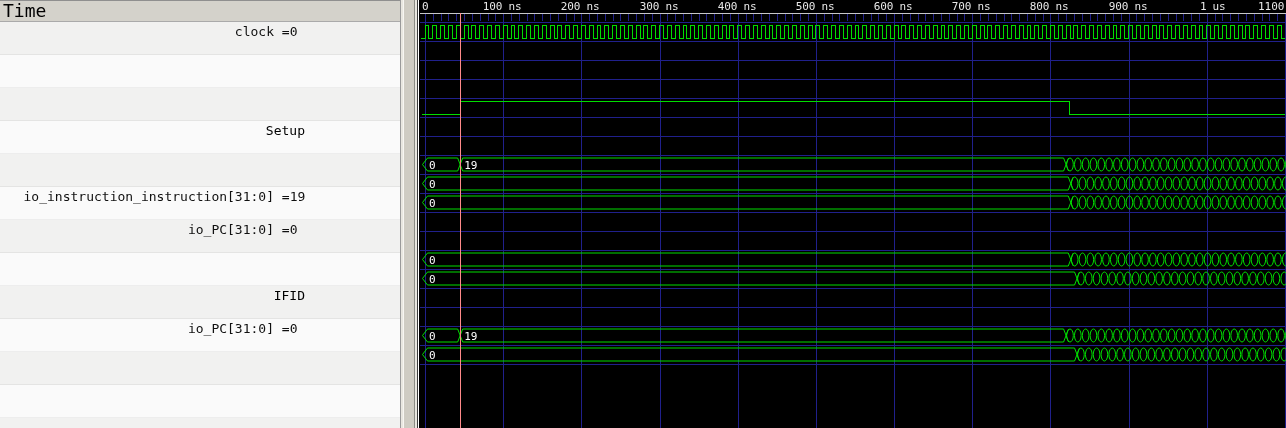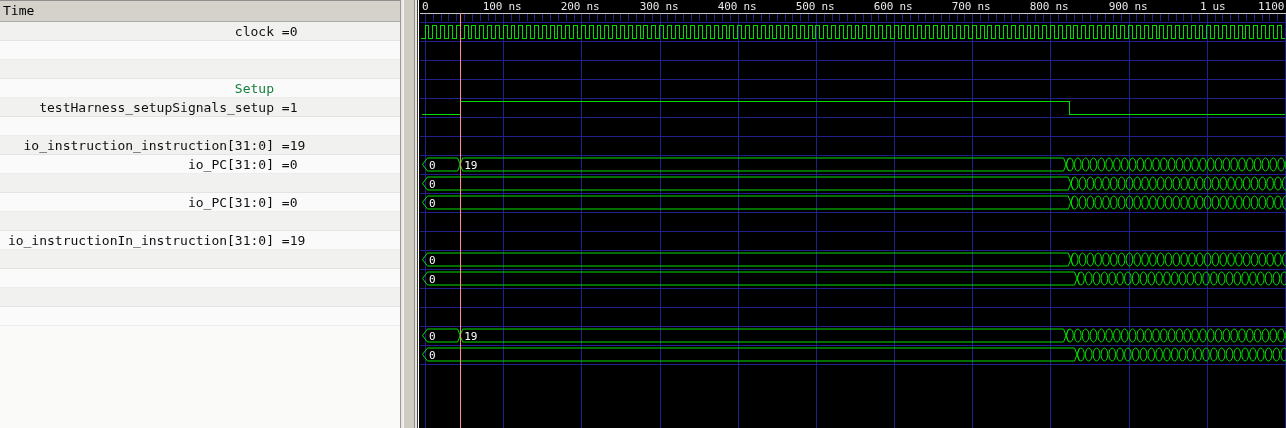--- a/index.html
+++ b/index.html
@@ -1,28 +1,28 @@
 <!DOCTYPE html>
 <html><head>
 <meta charset="utf-8">
 <style>
   html,body{margin:0;padding:0;background:#000;}
   .app{position:relative;width:1286px;height:428px;display:flex;overflow:hidden;
        font-family:"DejaVu Sans Mono","Liberation Mono",monospace;background:#000;}
   
   .names-panel{width:400px;height:428px;background:#fafaf9;display:flex;flex-direction:column;box-sizing:border-box;}
   .names-header{height:22px;box-sizing:border-box;background:#d4d2cb;border-top:1px solid #8f8f8f;
-       border-bottom:1px solid #aaa;font-size:13px;line-height:20px;padding-left:3px;color:#000;}
+       border-bottom:1px solid #aaa;font-size:18px;line-height:20px;padding-left:3px;color:#000;}
   .names-body{flex:1;overflow:hidden;}
-  .srow{height:19px;line-height:19px;font-size:13px;color:#101010;white-space:pre;
+  .srow{height:33px;line-height:19px;font-size:13px;color:#101010;white-space:pre;
         box-shadow:inset 0 -1px rgba(0,0,0,0.05);}
   .names-body .srow:nth-child(odd){background:#f1f1f0;}
   .names-body .srow:nth-child(even){background:#fafafa;}
   .sname{display:inline-block;width:274px;text-align:right;}
-  .srow.comment .sname{color:#15803d;}
+  .srow.comment .sname{color:#000000;padding-left:31px;}
   
   .strip{width:20px;height:428px;display:flex;}
   .e0{width:1px;background:#9a9a9a;}
   .e1{width:1px;background:#3c3c3c;}
   .e2{width:2px;background:#e9e7e0;}
   .sbar{width:12px;background:#cfccc3;border-left:1px solid #f7f6f2;border-right:1px solid #8b8b84;box-sizing:border-box;}
   .e5{width:1px;background:#ffffff;}
   
   .wave-panel{width:866px;height:428px;background:#000;position:relative;overflow:hidden;}
   svg{display:block;}
@@ -32,28 +32,27 @@
 
 <div class="app">
 
   <div class="names-panel">
     <div class="names-header">Time</div>
     <div class="names-body">
         <div class="srow"><span class="sname">clock</span><span class="sval"> =0</span></div>
         <div class="srow"><span class="sname"></span></div>
         <div class="srow"><span class="sname"></span></div>
         <div class="srow comment"><span class="sname">Setup</span></div>
-        <div class="srow"><span class="sname">testHarness_setupSignals_setup</span><span class="sval"> =1</span></div>
         <div class="srow"><span class="sname"></span></div>
         <div class="srow"><span class="sname">io_instruction_instruction[31:0]</span><span class="sval"> =19</span></div>
         <div class="srow"><span class="sname">io_PC[31:0]</span><span class="sval"> =0</span></div>
         <div class="srow"><span class="sname"></span></div>
+        <div class="srow comment"><span class="sname">IFID</span></div>
         <div class="srow"><span class="sname">io_PC[31:0]</span><span class="sval"> =0</span></div>
         <div class="srow"><span class="sname"></span></div>
-        <div class="srow"><span class="sname">io_instructionIn_instruction[31:0]</span><span class="sval"> =19</span></div>
         <div class="srow"><span class="sname"></span></div>
         <div class="srow"><span class="sname"></span></div>
         <div class="srow"><span class="sname"></span></div>
         <div class="srow"><span class="sname"></span></div>
       </div>
   </div>
 
   <div class="strip">
     <div class="e0"></div>
     <div class="e2"></div>

